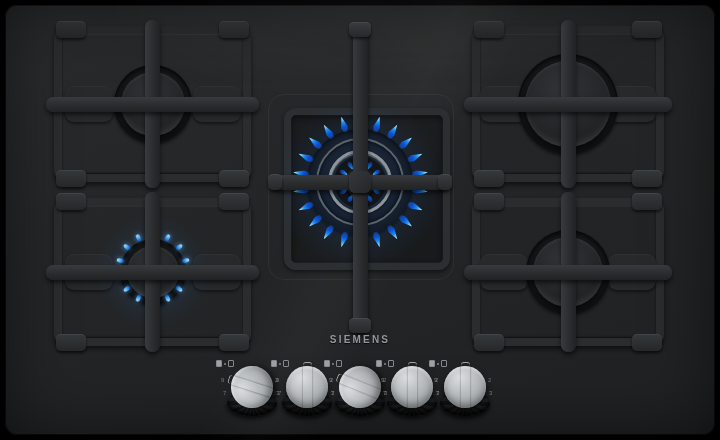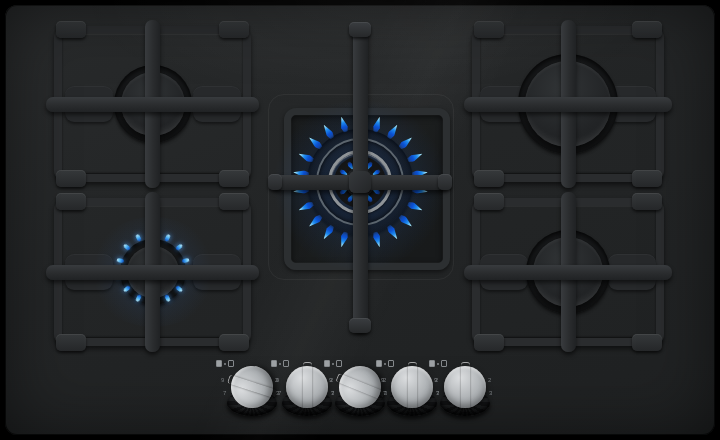--- a/index.html
+++ b/index.html
@@ -256,20 +256,21 @@
     <div class="wok-cap"></div>
     <div class="igniter"></div>
     <div class="wok-barv"></div>
     <div class="wok-barh"></div>
     <div class="bar-end" style="left:349px;top:22px;width:22px;height:15px"></div>
     <div class="bar-end" style="left:349px;top:318px;width:22px;height:15px"></div>
     <div class="bar-end" style="left:268px;top:174px;width:14px;height:16px"></div>
     <div class="bar-end" style="left:438px;top:174px;width:14px;height:16px"></div>
     <div class="boss"></div>
 
+    <div class="logo">SIEMENS</div>
 
     <div class="knob" style="left:224px;top:358px">
       <div class="picon">
         <div class="pi-sq on"></div>
           <div class="pi-dot"></div>
           <div class="pi-sq"></div>
       </div>
       <div class="kbase"></div>
       <div class="ktop" style="transform: rotate(-72deg);">
           <div class="disc"></div>

